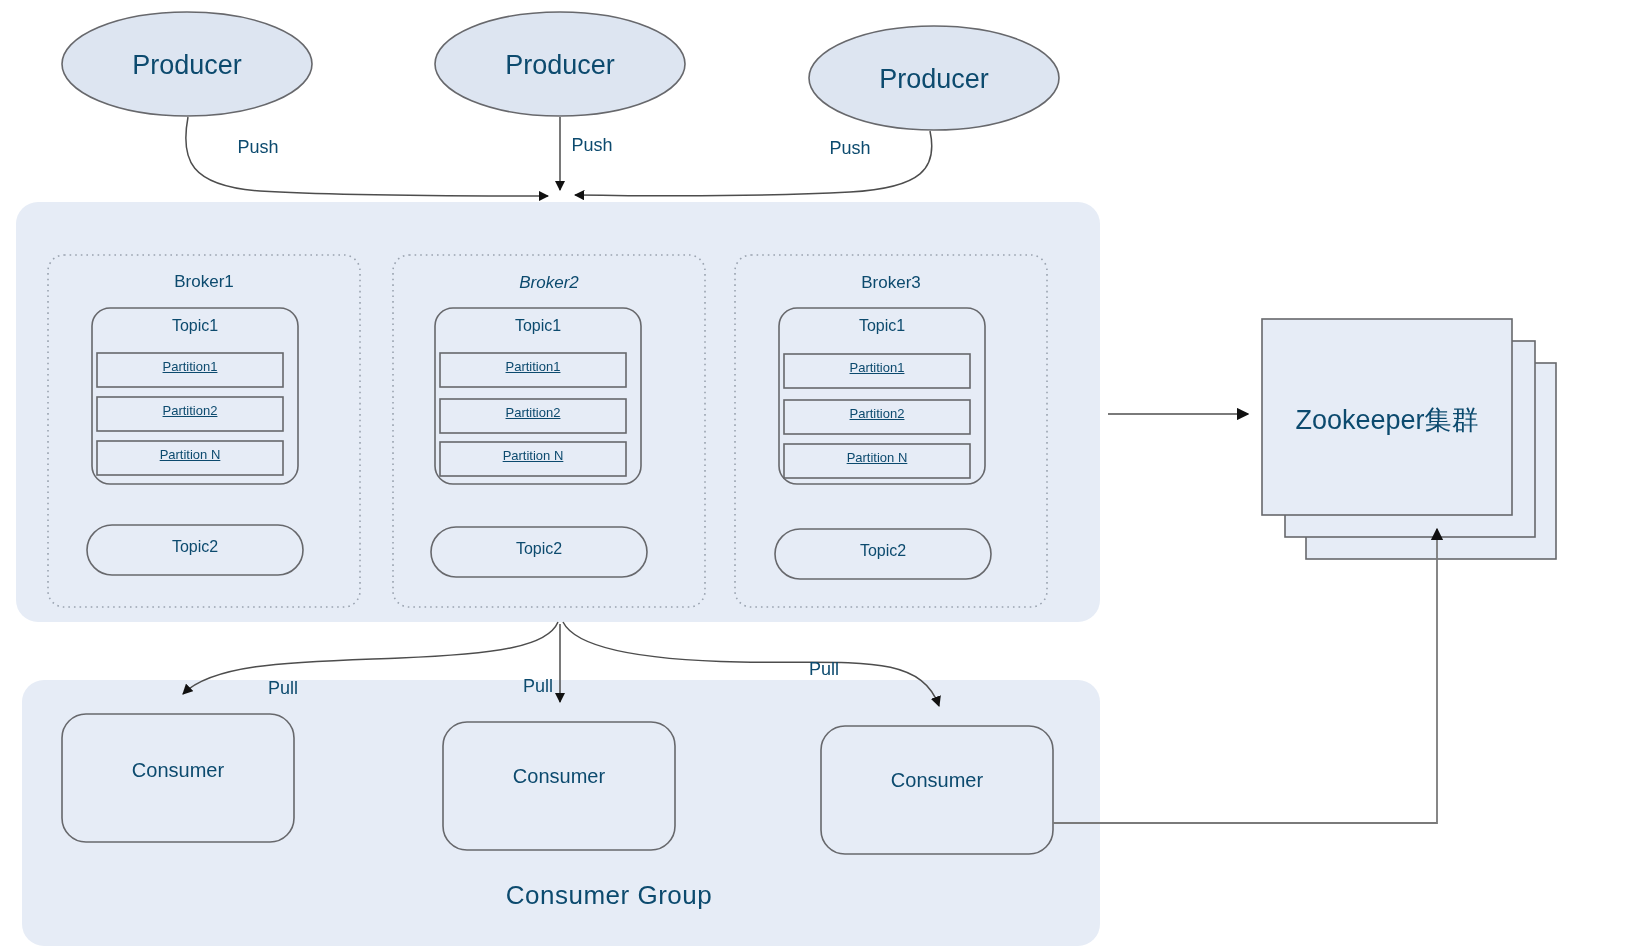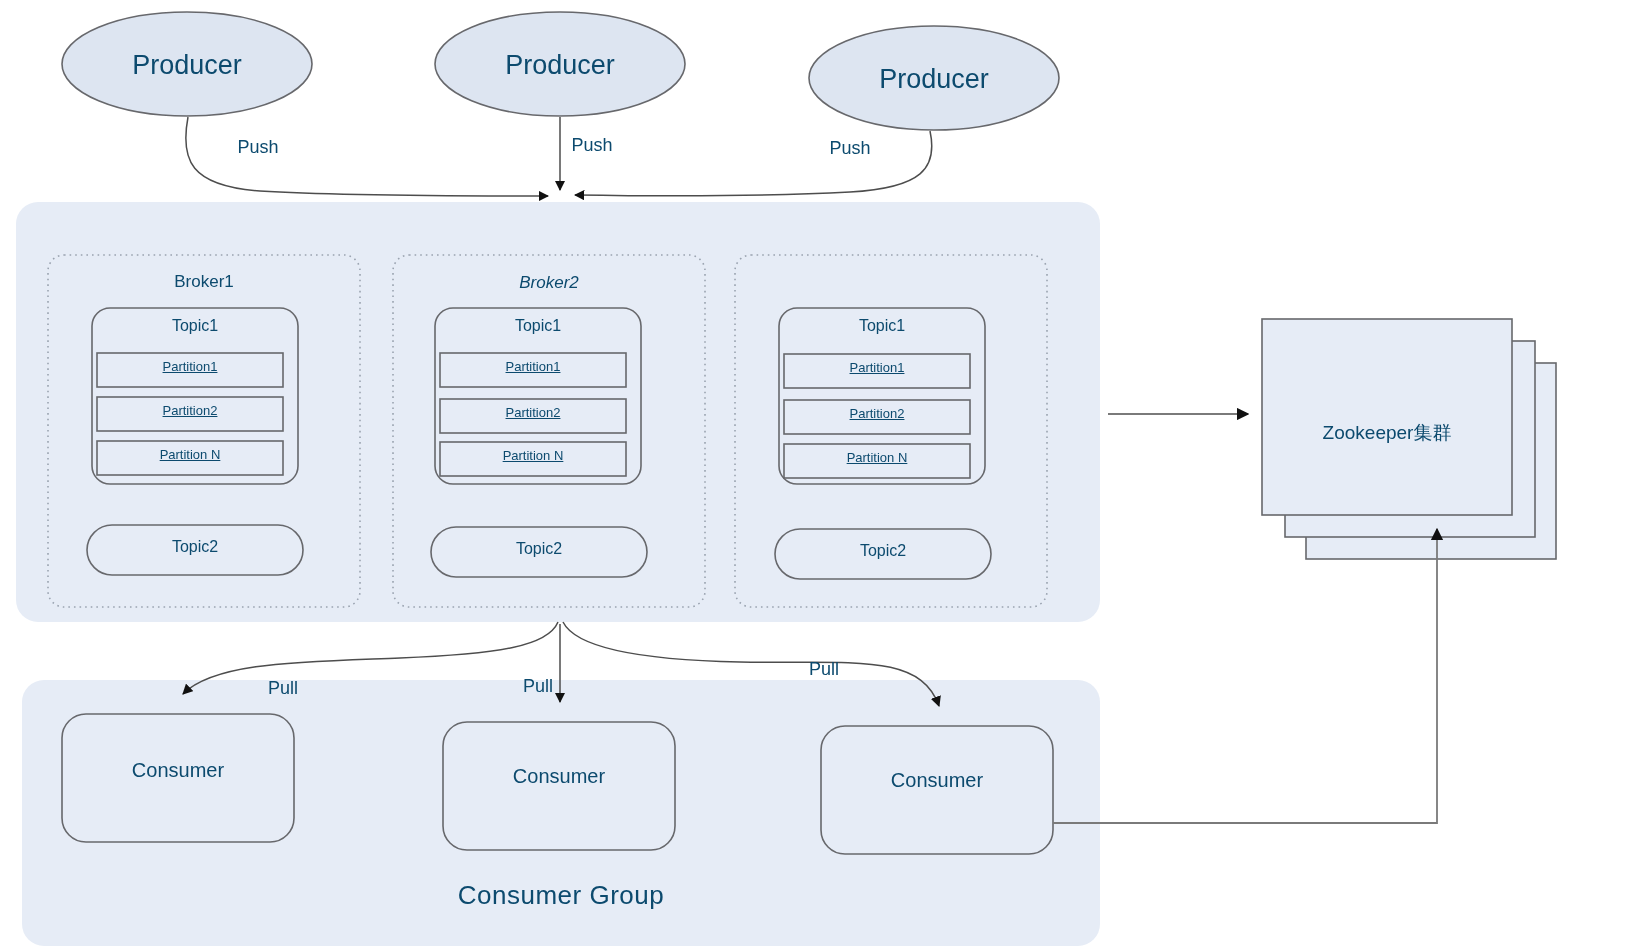--- a/index.html
+++ b/index.html
@@ -30,22 +30,22 @@
     color: #0c4a6e;
     white-space: nowrap;
     text-align: center;
     pointer-events: none;
   }
   .producer-label { font-size: 27px; }
   .broker-label   { font-size: 17px; }
   .topic-label    { font-size: 16px; }
   .partition-label{ font-size: 13px; text-decoration: underline; }
   .consumer-label { font-size: 20px; }
-  .group-label    { font-size: 26px; letter-spacing: 0.5px; }
-  .zk-label       { font-size: 19px; margin-top: 18px; }
+  .group-label    { font-size: 26px; letter-spacing: 0.5px; padding-left: 48px; }
+  .zk-label       { font-size: 27px; }
   .edge-label     { font-size: 18px; }
 </style>
 </head>
 <body>
 
 <div id="canvas">
 
   <svg class="layer" viewBox="0 0 1626 946">
 
     <rect x="16" y="202" width="1084" height="420" rx="22" ry="22" fill="#e6ecf6" stroke="none"></rect>
@@ -128,20 +128,21 @@
   <div class="lbl partition-label" style="left:97px; top:447px; width:186px;">Partition N</div>
   <div class="lbl topic-label" style="left:87px; top:538px; width:216px;">Topic2</div>
 
   <div class="lbl broker-label" style="left:393px; top:273px; width:312px;font-style:italic;">Broker2</div>
   <div class="lbl topic-label" style="left:435px; top:317px; width:206px;">Topic1</div>
   <div class="lbl partition-label" style="left:440px; top:359px; width:186px;">Partition1</div>
   <div class="lbl partition-label" style="left:440px; top:405px; width:186px;">Partition2</div>
   <div class="lbl partition-label" style="left:440px; top:448px; width:186px;">Partition N</div>
   <div class="lbl topic-label" style="left:431px; top:540px; width:216px;">Topic2</div>
 
+  <div class="lbl broker-label" style="left:735px; top:273px; width:312px;">Broker3</div>
   <div class="lbl topic-label" style="left:779px; top:317px; width:206px;">Topic1</div>
   <div class="lbl partition-label" style="left:784px; top:360px; width:186px;">Partition1</div>
   <div class="lbl partition-label" style="left:784px; top:406px; width:186px;">Partition2</div>
   <div class="lbl partition-label" style="left:784px; top:450px; width:186px;">Partition N</div>
   <div class="lbl topic-label" style="left:775px; top:542px; width:216px;">Topic2</div>
 
   <div class="lbl zk-label" style="left:1262px; top:402px; width:250px;">Zookeeper集群</div>
 
   <div class="lbl edge-label" style="left:228px; top:678px; width:110px;">Pull</div>
   <div class="lbl edge-label" style="left:483px; top:676px; width:110px;">Pull</div>

